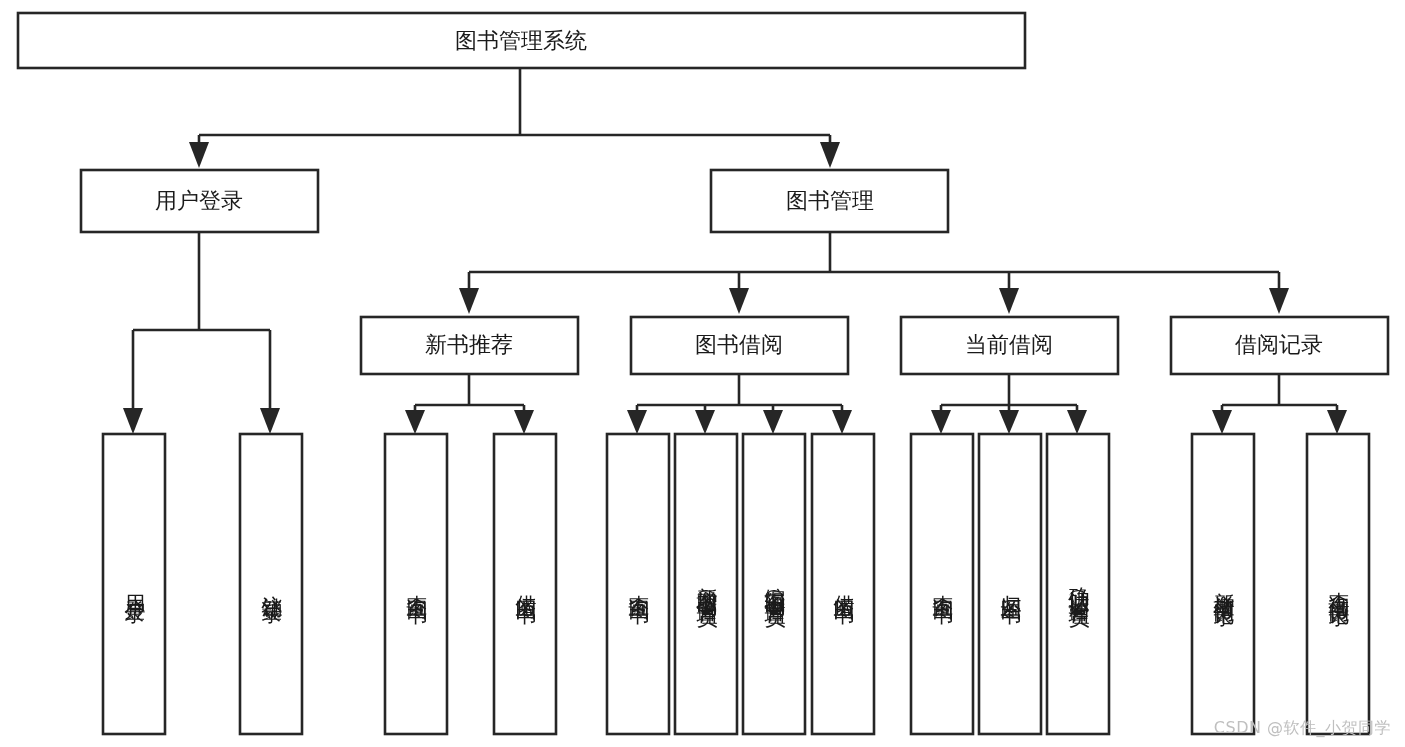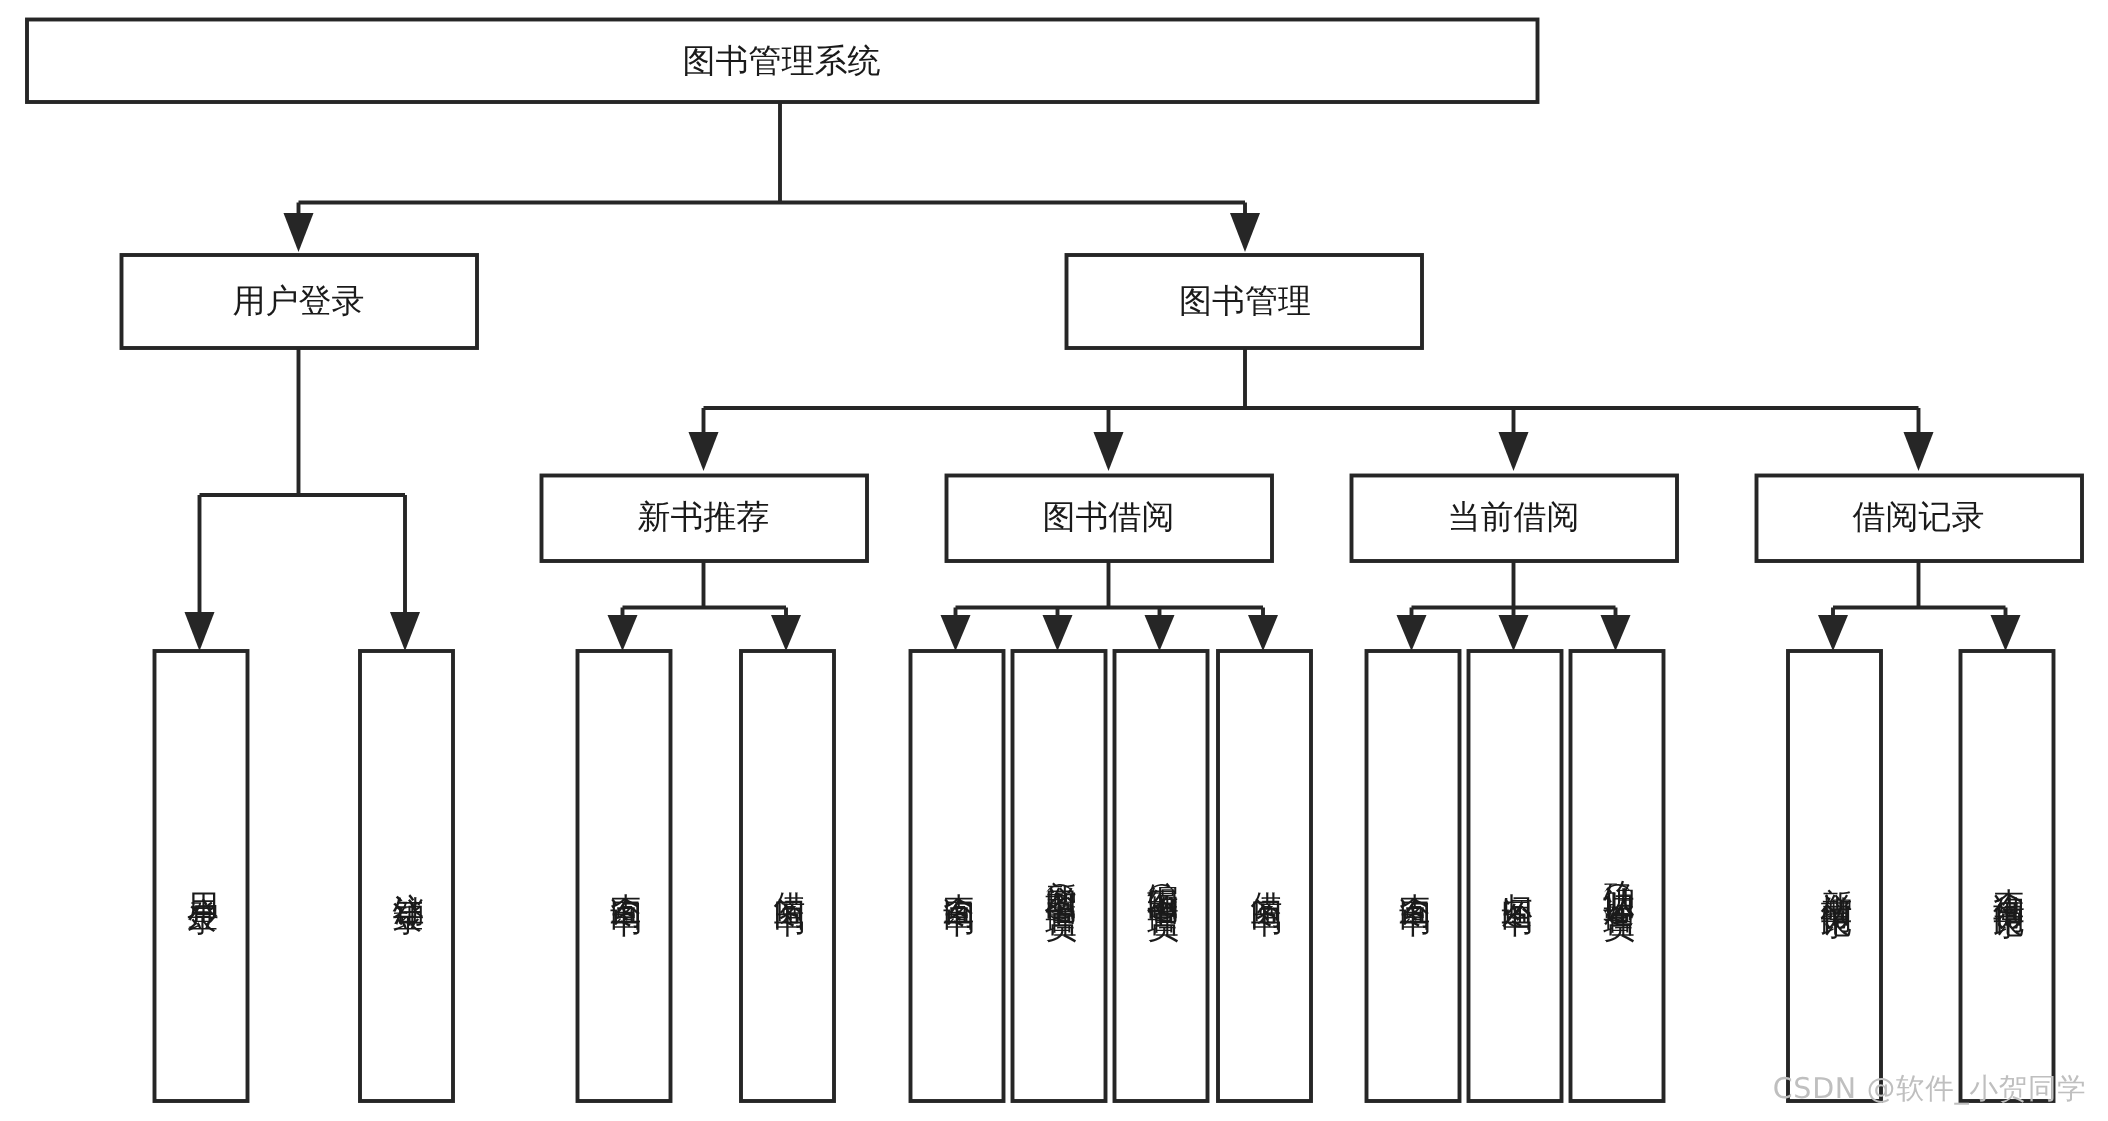--- a/index.html
+++ b/index.html
@@ -52,21 +52,21 @@
     stroke-linecap: butt;
   }
   .edge-arrow {
     fill: #262626;
   }
   .watermark {
     position: absolute;
     right: 14px;
     bottom: 8px;
     font-family: "DejaVu Sans", "Liberation Sans", sans-serif;
-    font-size: 19px;
+    font-size: 16px;
     color: #bfbfbf;
     white-space: nowrap;
     letter-spacing: 0.5px;
     pointer-events: none;
   }
 </style>
 </head>
 <body>
 
 <div id="diagram-root">

